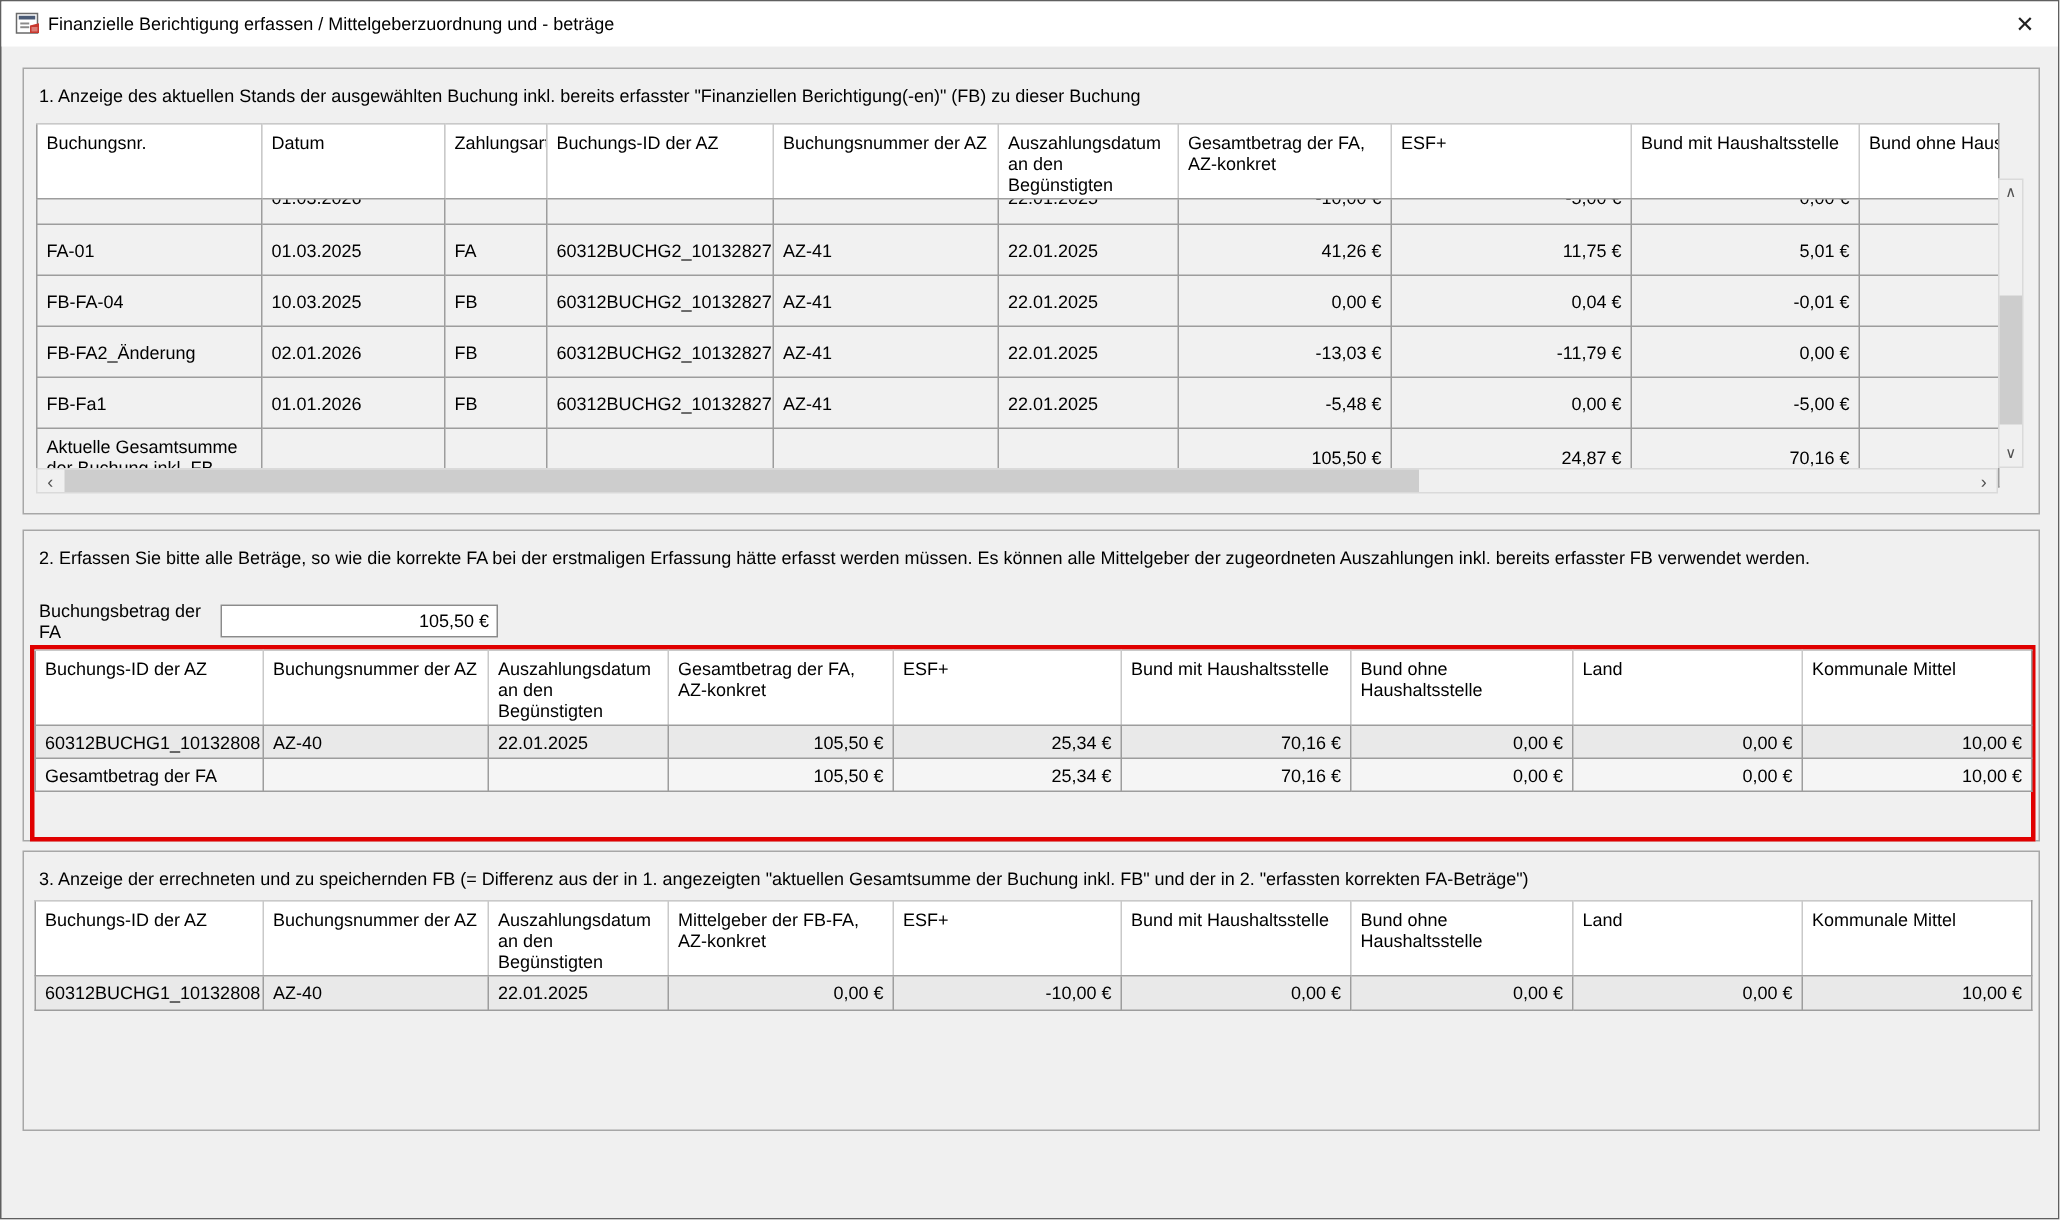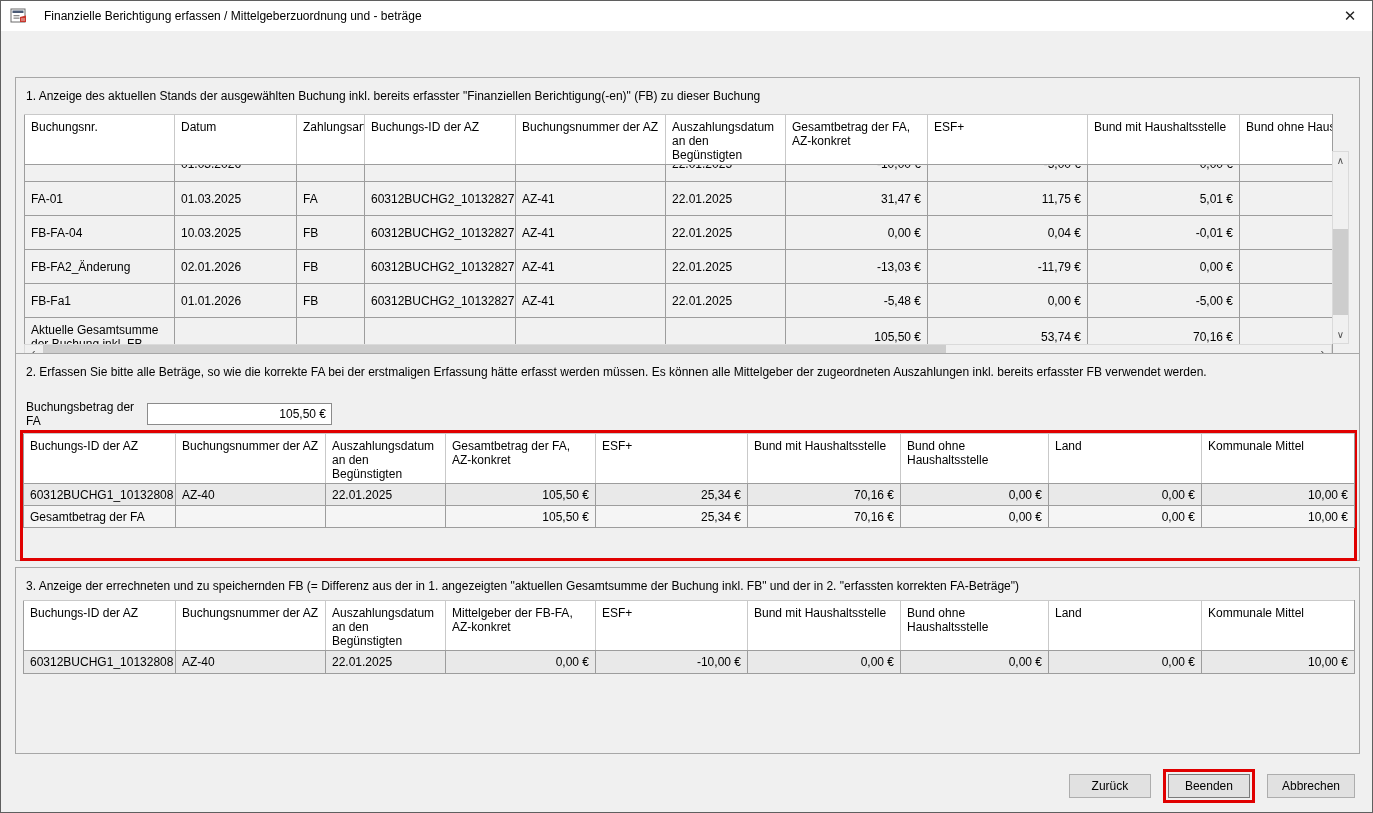--- a/index.html
+++ b/index.html
@@ -12,32 +12,32 @@
   .window {
     position:relative; width:1373px; height:813px;
     background:#f0f0f0; border:1px solid #5f5f5f;
   }
   
   .titlebar {
     height:30px; background:#ffffff; display:flex; align-items:center;
     padding-left:9px;
   }
   .app-icon { width:18px; height:16px; flex:0 0 auto; }
-  .title-text { margin-left:16px; font-size:12px; white-space:nowrap; }
+  .title-text { margin-left:4px; font-size:12px; white-space:nowrap; }
   .close-btn {
     margin-left:auto; width:44px; height:30px; display:flex;
     align-items:center; justify-content:center; font-size:15px; color:#222;
     cursor:default;
   }
   
   .groupbox {
     position:absolute; left:14px; width:1345px;
     border:1px solid #a7a7a7; background:#f0f0f0;
   }
-  #gb1 { top:44px;  height:298px;margin-top:32px; }
+  #gb1 { top:44px;  height:298px; }
   #gb2 { top:352px; height:208px; }
   #gb3 { top:566px; height:187px; }
   .gb-label { position:absolute; left:10px; top:11px; white-space:nowrap; font-size:12px; }
   
   table { border-collapse:collapse; table-layout:fixed; }
   th, td {
     border:1px solid #9d9d9d; font-weight:normal; text-align:left;
     font-size:12px; padding:2px 6px; overflow:hidden;
   }
   thead th {
@@ -208,21 +208,21 @@
               </div>
             </td>
         </tr>
         <tr class="h34">
           <td>FA-01</td>
           <td>01.03.2025</td>
           <td>FA</td>
           <td>60312BUCHG2_10132827</td>
           <td>AZ-41</td>
           <td>22.01.2025</td>
-          <td class="num">31,47 €</td>
+          <td class="num">41,26 €</td>
           <td class="num">11,75 €</td>
           <td class="num">5,01 €</td>
           <td></td>
         </tr>
         <tr class="h34">
           <td>FB-FA-04</td>
           <td>10.03.2025</td>
           <td>FB</td>
           <td>60312BUCHG2_10132827</td>
           <td>AZ-41</td>
@@ -257,21 +257,21 @@
           <td></td>
         </tr>
         <tr class="hsum">
           <td>Aktuelle Gesamtsumme der Buchung inkl. FB</td>
           <td></td>
           <td></td>
           <td></td>
           <td></td>
           <td></td>
           <td class="num">105,50 €</td>
-          <td class="num">53,74 €</td>
+          <td class="num">24,87 €</td>
           <td class="num">70,16 €</td>
           <td></td>
         </tr>
       </tbody>
     </table>
 
     <div class="vscroll">
       <div class="arrow up">∧</div>
       <div class="track">
         <div class="thumb"></div>
@@ -387,21 +387,14 @@
           <td class="num">-10,00 €</td>
           <td class="num">0,00 €</td>
           <td class="num">0,00 €</td>
           <td class="num">0,00 €</td>
           <td class="num">10,00 €</td>
         </tr>
       </tbody>
     </table>
   </div>
 
-  <div class="footer">
-    <button class="btn">Zurück</button>
-    <span class="red-wrap">
-      <button class="btn">Beenden</button>
-    </span>
-    <button class="btn">Abbrechen</button>
-  </div>
 
 </div>
 
 </body></html>

